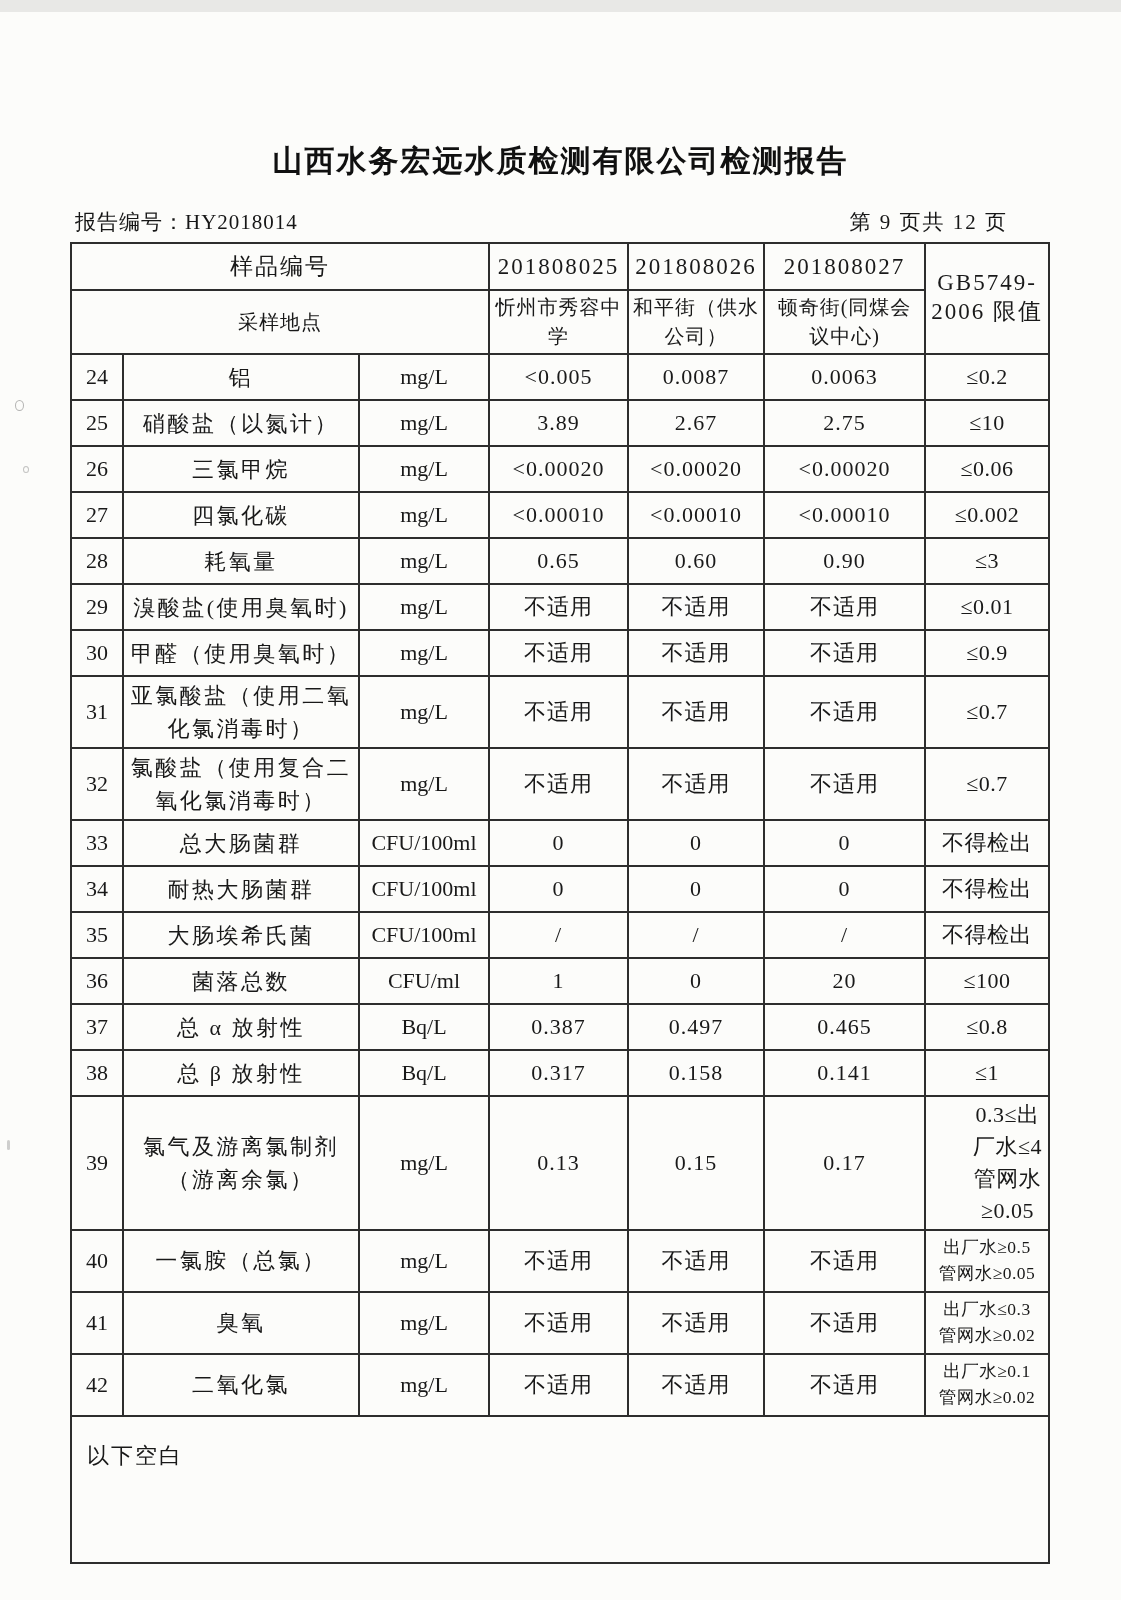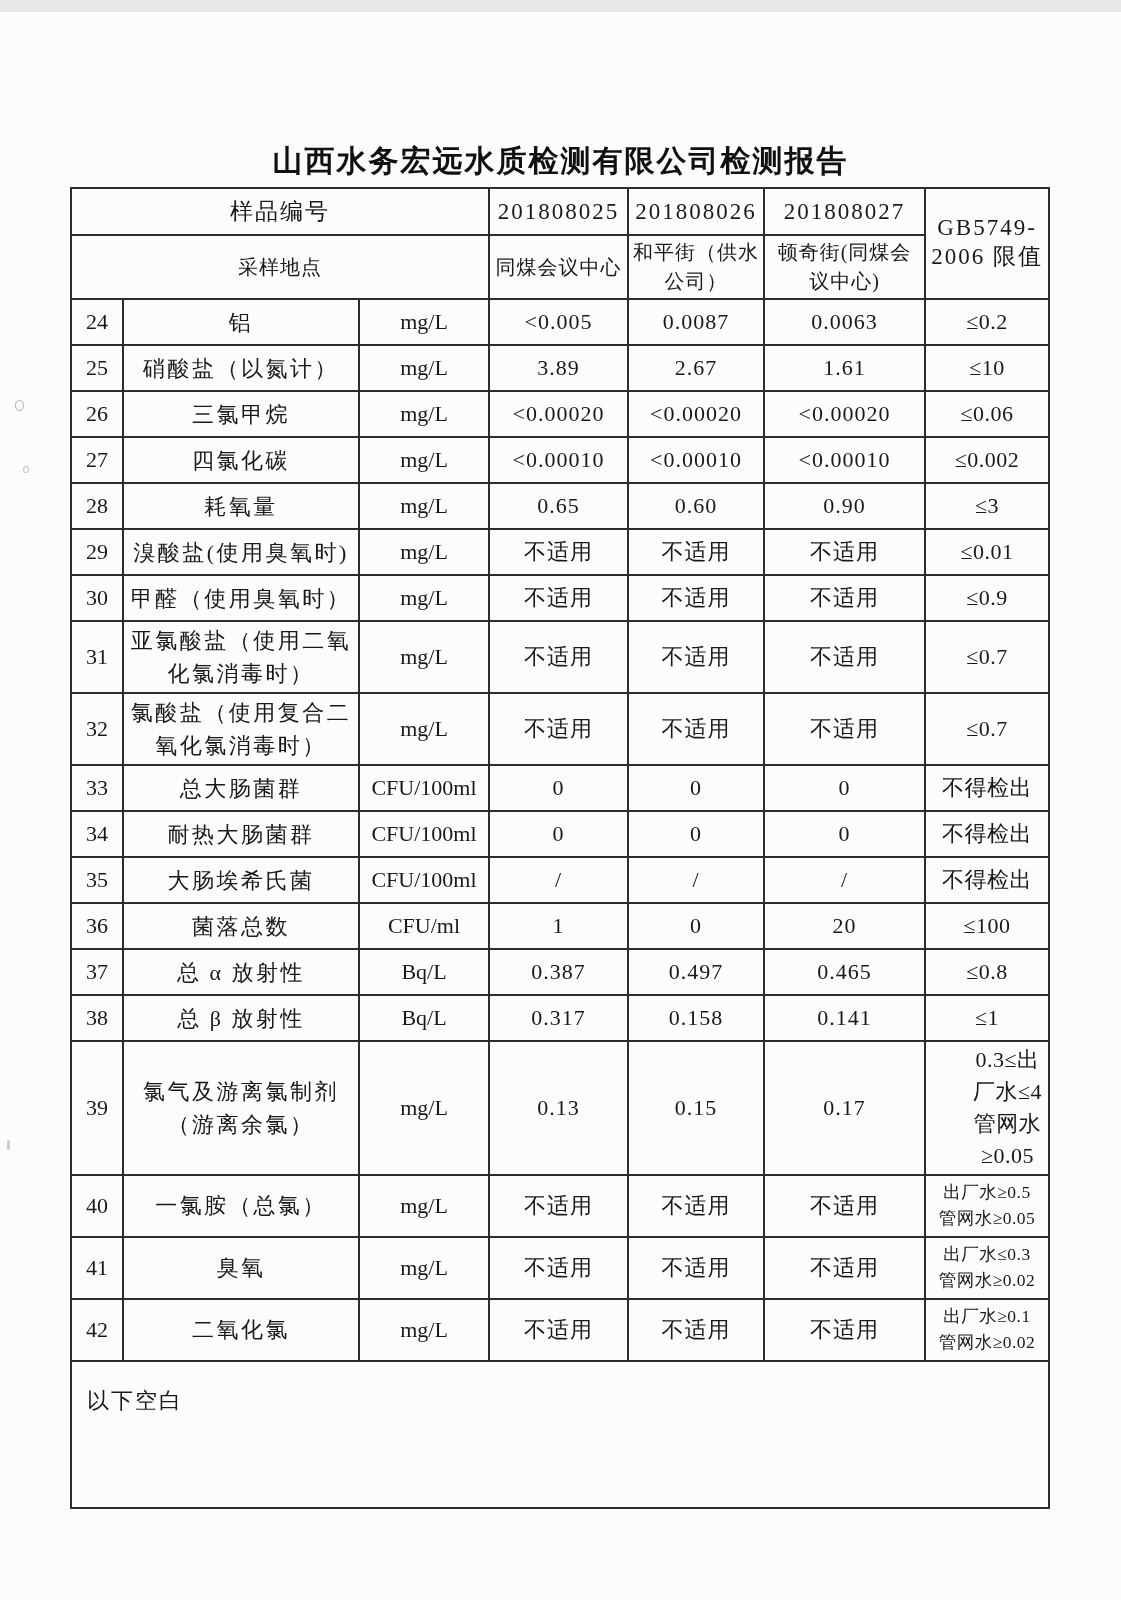--- a/index.html
+++ b/index.html
@@ -115,20 +115,26 @@
 <body>
 
 <div class="page">
 
   <div class="speck s1"></div>
   <div class="speck s2"></div>
   <div class="speck s3"></div>
 
   <div class="title">山西水务宏远水质检测有限公司检测报告</div>
 
+  <div class="meta">
+    <div class="meta-left">
+      <span>报告编号：</span><span>HY2018014</span>
+    </div>
+    <div class="meta-right">第 9 页共 12 页</div>
+  </div>
 
   <table class="report">
     <colgroup>
       <col style="width:52px">
       <col style="width:236px">
       <col style="width:130px">
       <col style="width:139px">
       <col style="width:136px">
       <col style="width:161px">
       <col style="width:124px">
@@ -141,42 +147,42 @@
         <td>201808027</td>
         <td rowspan="2" class="limit-head">
           <div class="lh-inner">
             <div>GB5749-</div>
             <div>2006 限值</div>
           </div>
         </td>
       </tr>
       <tr class="hr2">
         <td colspan="3">采样地点</td>
-        <td class="loc">同煤会议中心</td>
+        <td class="loc">忻州市秀容中学</td>
         <td class="loc">和平街（供水公司）</td>
         <td class="loc">顿奇街(同煤会议中心)</td>
       </tr>
     </thead>
     <tbody>
         <tr>
     <td class="no">24</td>
     <td class="param">铝</td>
     <td class="unit">mg/L</td>
     <td class="val">&lt;0.005</td>
     <td class="val">0.0087</td>
     <td class="val">0.0063</td>
     <td class="limit">≤0.2</td>
   </tr>
         <tr>
     <td class="no">25</td>
     <td class="param">硝酸盐（以氮计）</td>
     <td class="unit">mg/L</td>
     <td class="val">3.89</td>
     <td class="val">2.67</td>
-    <td class="val">1.61</td>
+    <td class="val">2.75</td>
     <td class="limit">≤10</td>
   </tr>
         <tr>
     <td class="no">26</td>
     <td class="param">三氯甲烷</td>
     <td class="unit">mg/L</td>
     <td class="val">&lt;0.00020</td>
     <td class="val">&lt;0.00020</td>
     <td class="val">&lt;0.00020</td>
     <td class="limit">≤0.06</td>

